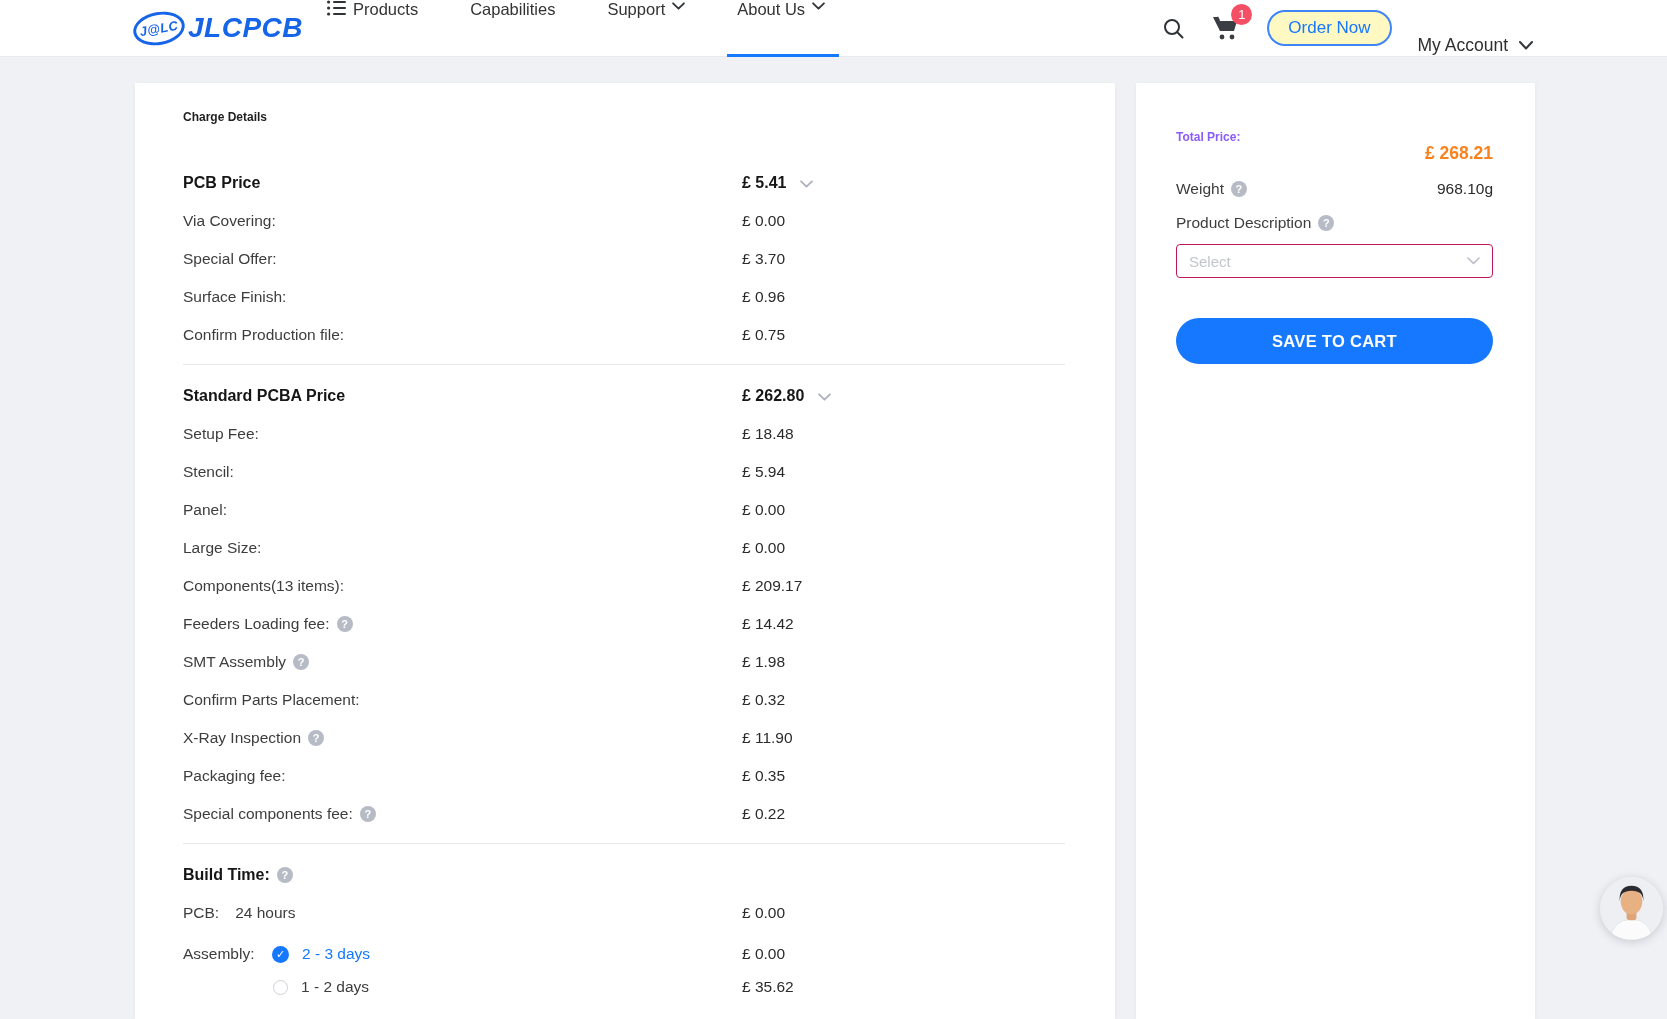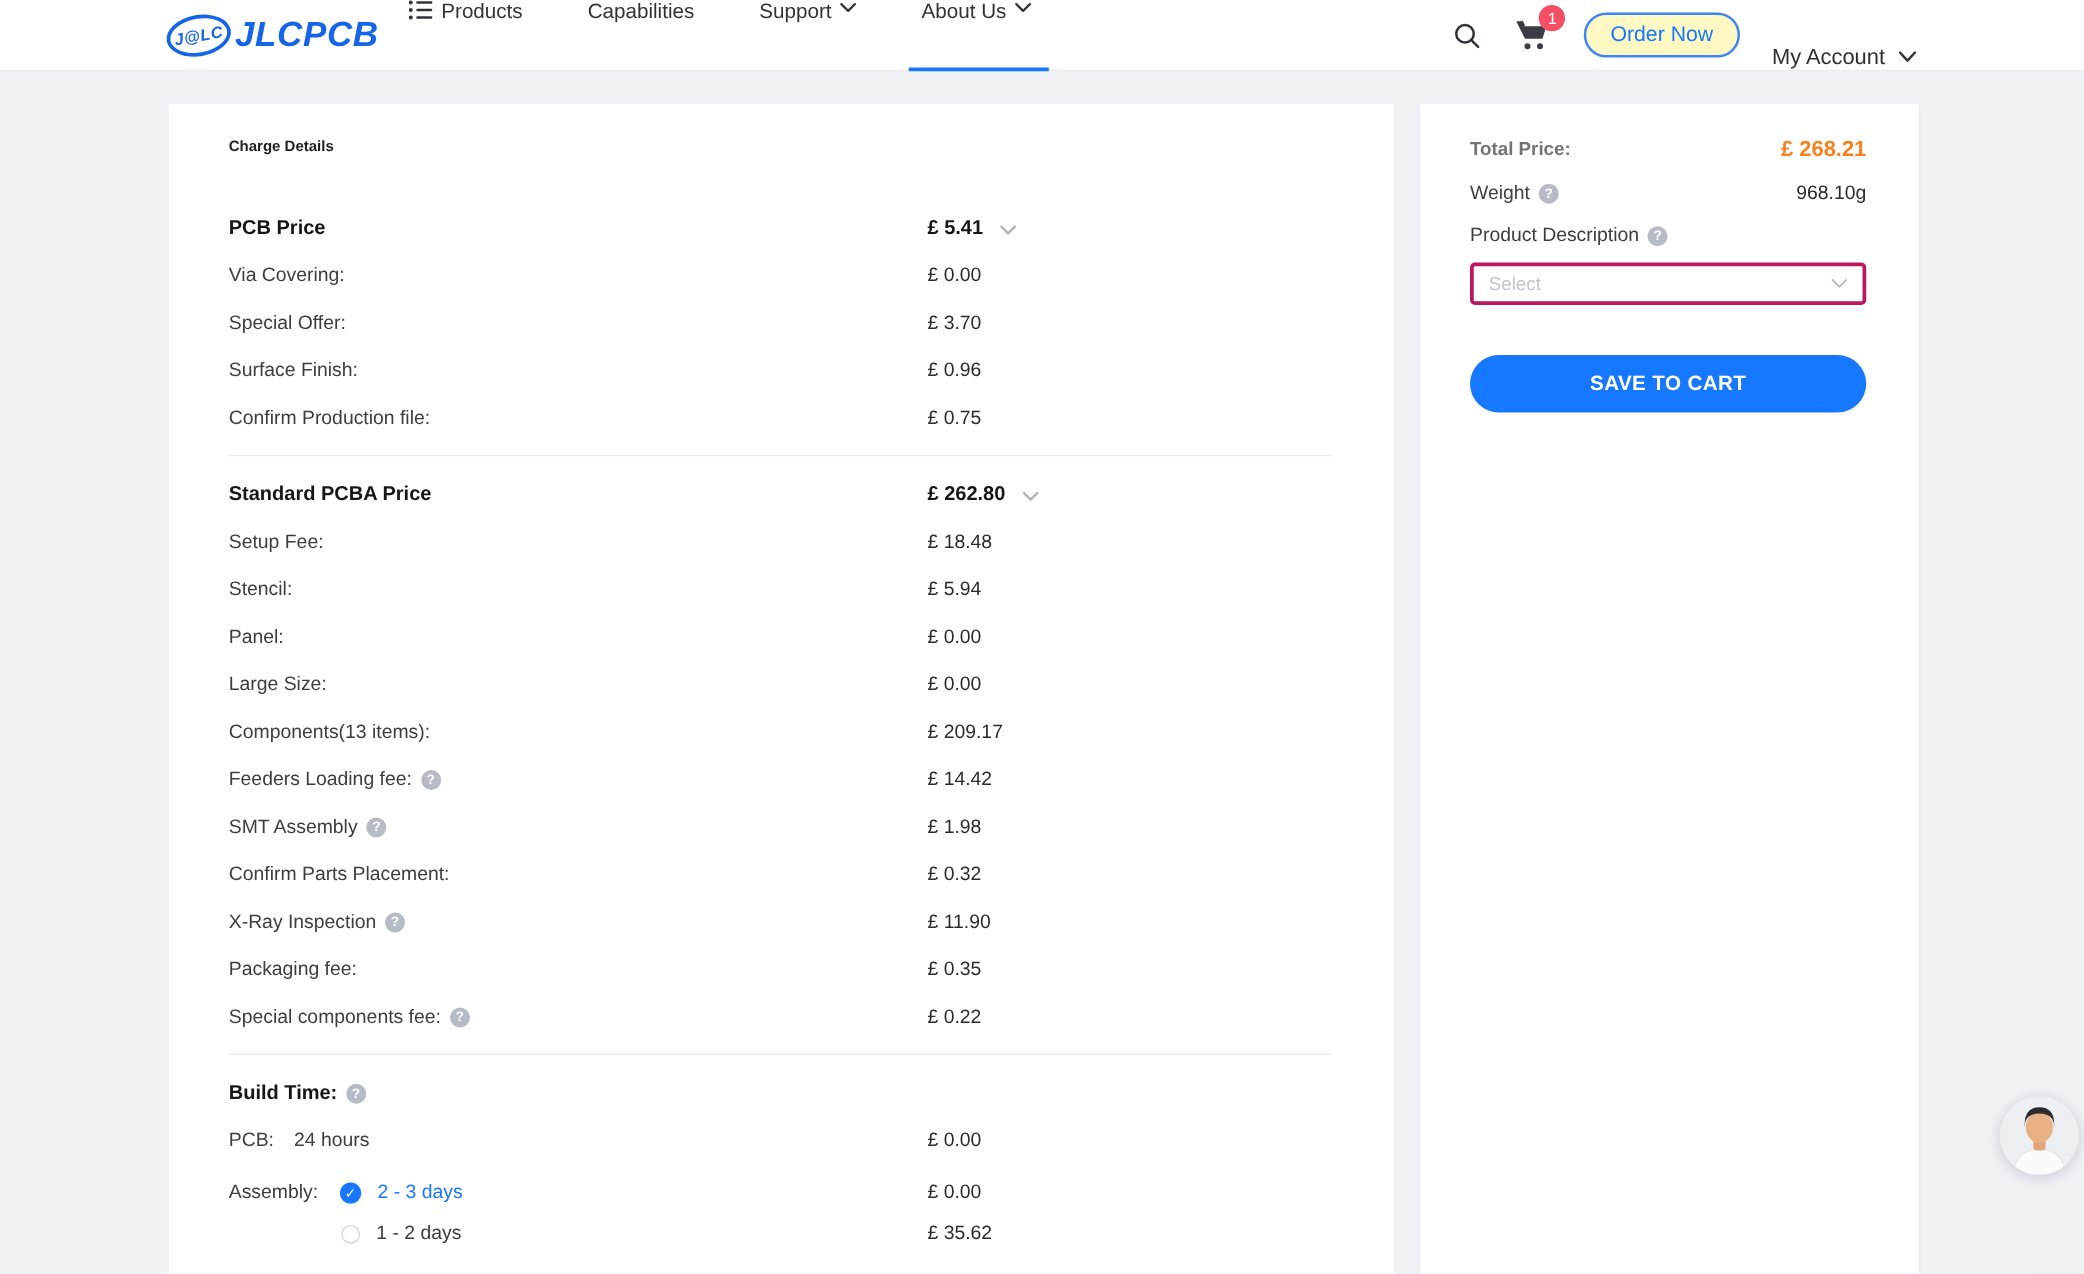--- a/index.html
+++ b/index.html
@@ -75,28 +75,28 @@
     width:15px; height:15px; border-radius:50%; border:1.5px solid #ced2d9; background:#fff;
     cursor:pointer; flex:0 0 auto; margin-left:1px;
   }
   .opt { margin-left:6px; cursor:pointer; }
   .opt.sel { color:#1677ff; }
   .crow.asm1 { height:36px; margin-top:4px; }
   .crow.asm2 { height:30px; }
   
   .srow { display:flex; justify-content:space-between; align-items:center; }
   .srow.total { margin-bottom:16px; }
-  .total-lbl { font-size:15px; font-weight:bold; color:#737373; }
-  .total-val { font-size:17.5px; font-weight:bold; color:#f9821d; }
+  .total-lbl { font-size:12px; font-weight:bold; color:#8b5cf6; }
+  .total-val { font-size:17.5px; font-weight:bold; color:#f9821d;margin-top:34px; }
   .srow.weight { margin-bottom:16px; font-size:15.5px; }
   .w-lbl { display:flex; align-items:center; gap:7px; color:#3d3d3d; }
   .w-val { color:#2b2b2b; }
   .pd-lbl { display:flex; align-items:center; gap:7px; font-size:15.5px; color:#3d3d3d; margin-bottom:12px; }
   .select {
-    height:34px; border:3px solid #be185d; border-radius:4px; background:#fff;
+    height:34px; border:1px solid #be185d; border-radius:4px; background:#fff;
     display:flex; align-items:center; justify-content:space-between; padding:0 12px;
     color:#c2c6cc; font-size:15px; cursor:pointer;
   }
   .save-btn {
     margin-top:40px; width:100%; height:46px; border:none; border-radius:23px;
     background:#1677ff; color:#fff; font-weight:bold; font-size:16.5px;
     letter-spacing:.3px; cursor:pointer; font-family:inherit;text-align:center;
   }
   
   .chat-avatar {

